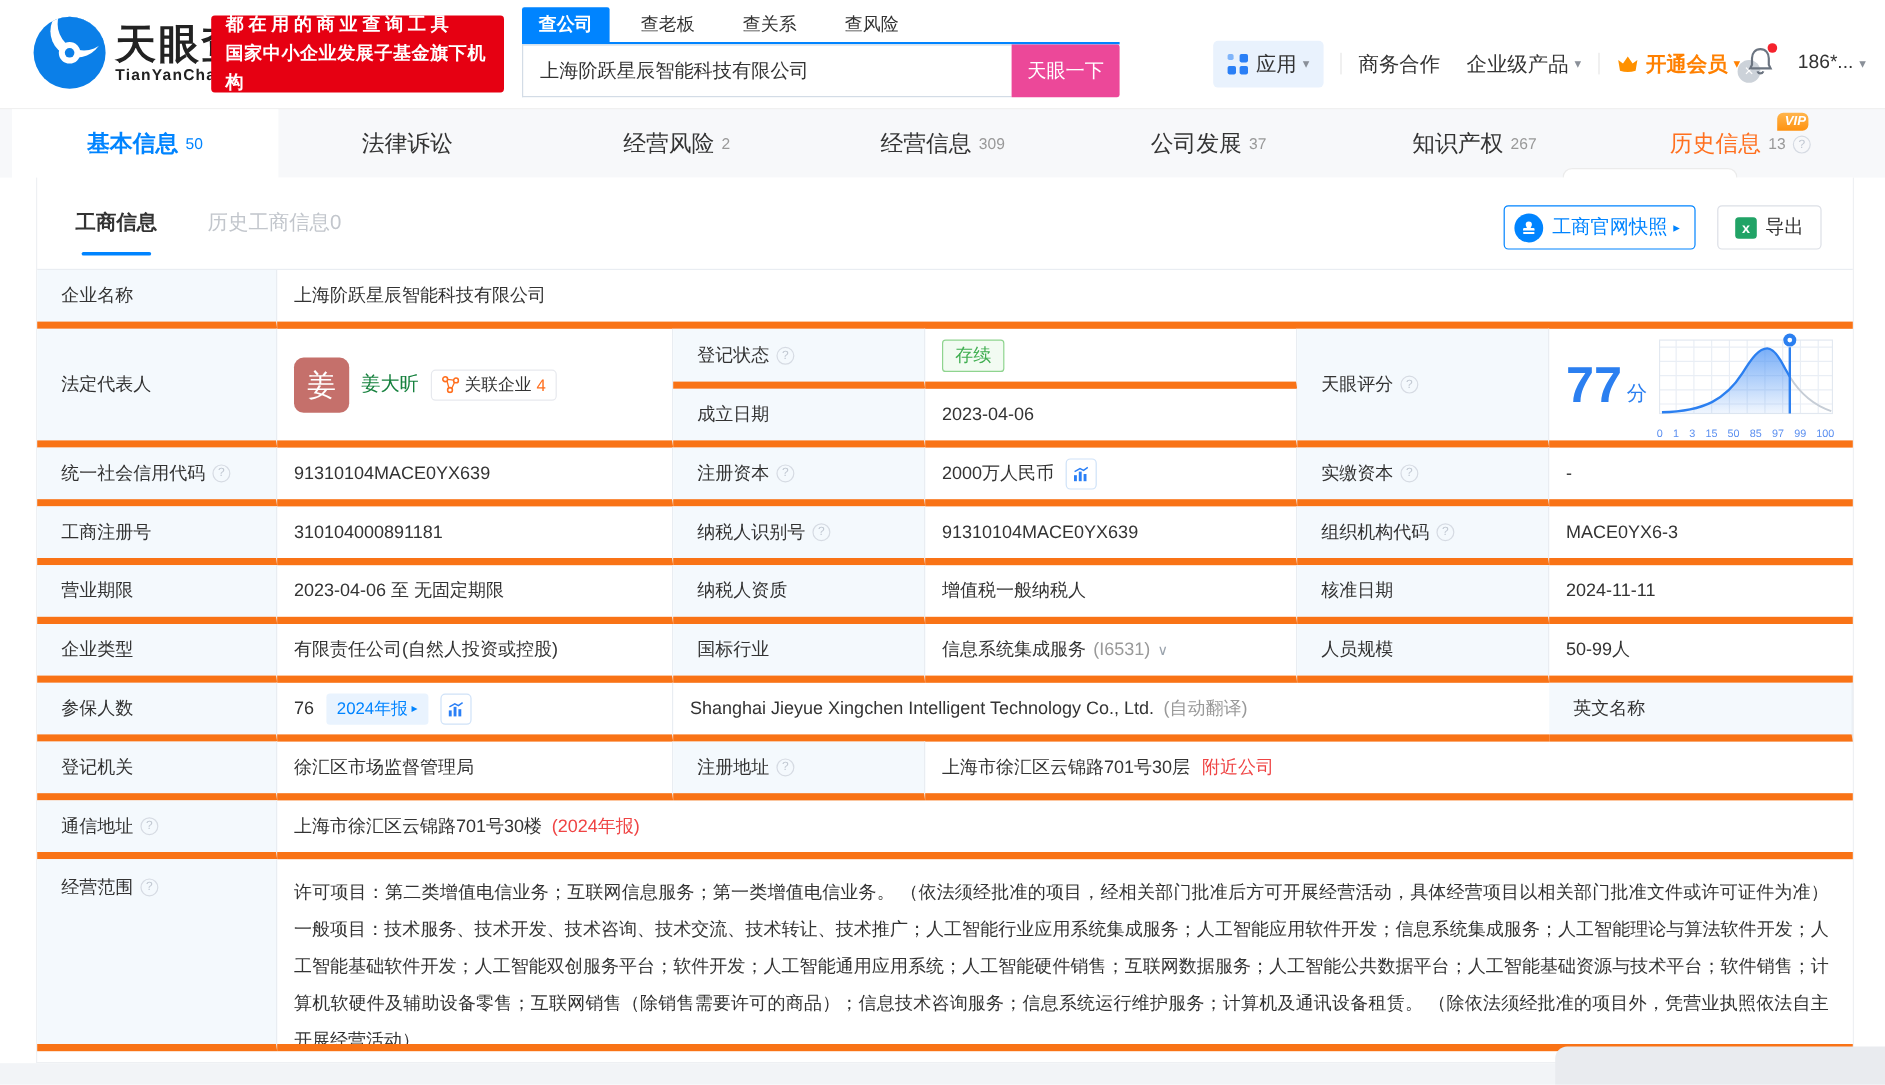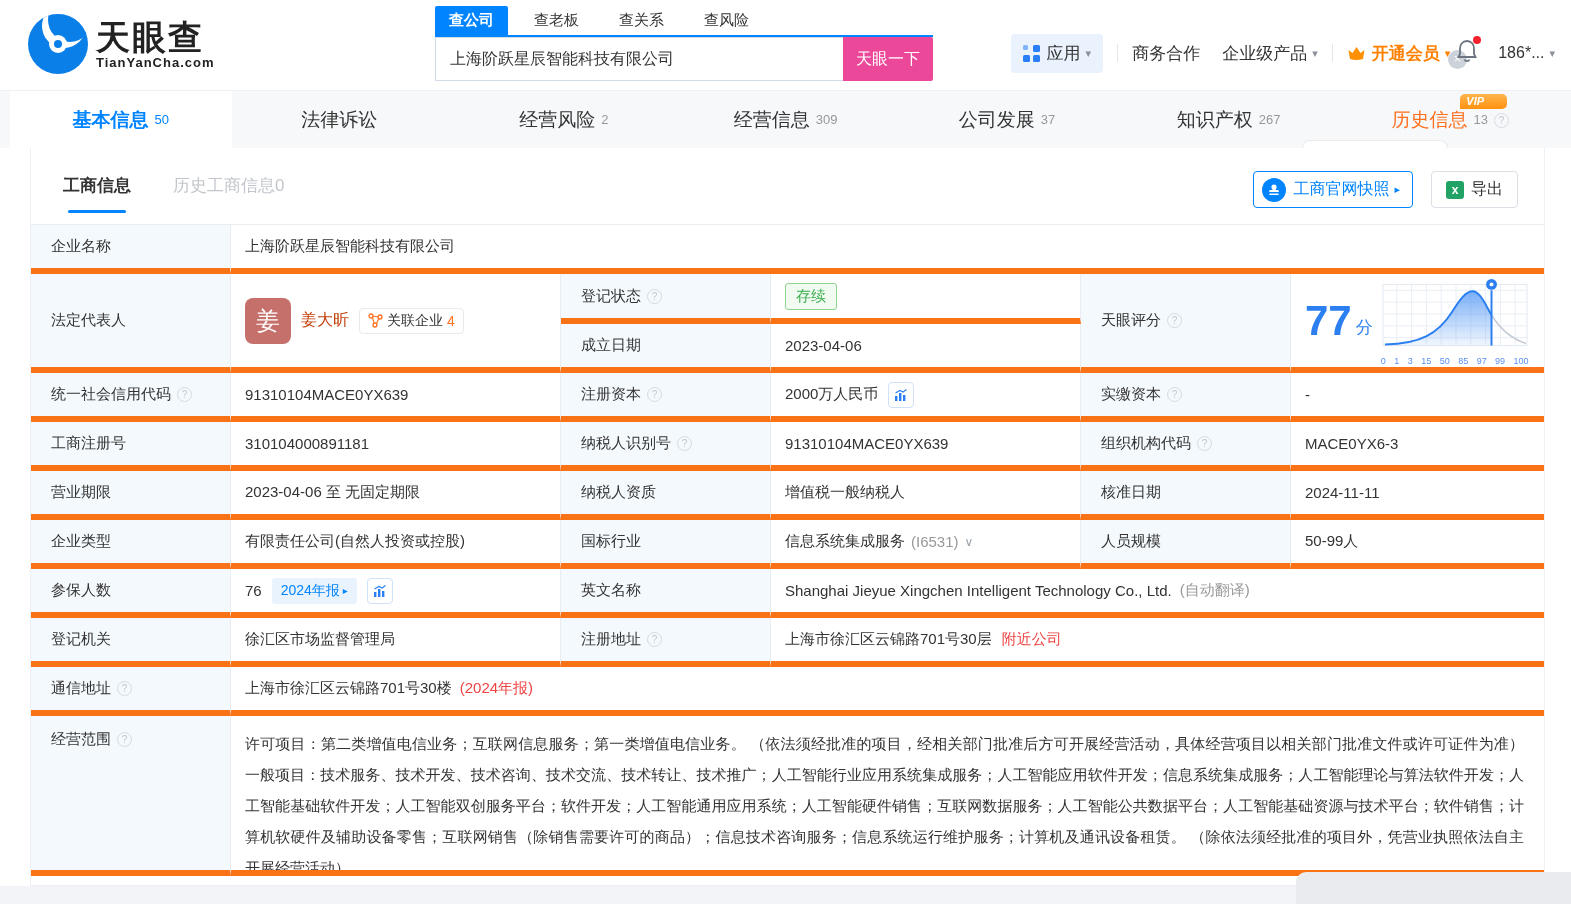--- a/index.html
+++ b/index.html
@@ -51,21 +51,21 @@
   .user-item { color:#333; font-size:16px; }
 
   
   .tabbar { position:absolute; top:90px; left:0; width:1571px; height:58px; background:#f7f8fa; border-top:1px solid #f0f0f0; }
   .tabbar-inner { display:flex; height:58px; margin:0 10px; }
   .tab { flex:1; display:flex; align-items:center; justify-content:center; font-size:19px; color:#333; cursor:pointer; position:relative; }
   .tab .cnt { font-size:13px; color:#999; margin-left:6px; margin-top:-2px; }
   .tab.active { background:#fff; color:#0084ff; font-weight:bold; }
   .tab.active .cnt { color:#0084ff; font-weight:normal; }
   .tab.orange { color:#ff6f1e; }
-  .vip-badge { position:absolute; top:3px; right:54px; background:linear-gradient(180deg,#ffb54d,#ff9210); color:#fff; font-size:11px; font-weight:bold; font-style:italic; padding:1px 23px 2px 6px; border-radius:5px 5px 5px 0; }
+  .vip-badge { position:absolute; top:3px; right:54px; background:linear-gradient(180deg,#ffb54d,#ff9210); color:#fff; font-size:11px; font-weight:bold; font-style:italic; padding:1px 2px 2px 6px; border-radius:5px 5px 5px 0; }
   .tab .help-icon { margin-left:6px; }
   .dropdown-sliver { position:absolute; top:140px; left:1302px; width:146px; height:9px; background:#fff; border:1px solid #ebebeb; border-bottom:none; border-radius:8px 8px 0 0; }
 
   
   .card { position:absolute; top:148px; left:30px; width:1515px; height:738px; background:#fff; border:1px solid #eef0f3; border-top:none; }
   .card-head { position:relative; height:76px; }
   .subtabs { position:absolute; left:32px; top:26px; display:flex; }
   .subtab { font-size:17px; font-weight:bold; color:#333; margin-right:42px; padding-bottom:16px; position:relative; cursor:pointer; }
   .subtab.active::after { content:""; position:absolute; left:50%; transform:translateX(-50%); bottom:0; width:58px; height:3px; background:#0084ff; border-radius:2px; }
   .subtab.dim { color:#c2c6cc; font-weight:normal; }
@@ -81,21 +81,21 @@
   .cell:last-child { border-right:none; }
   .lab { background:#f4f9fd; padding-left:20px; color:#333; }
   .cell.span5 { grid-column:span 5; border-right:none; }
   .cell.span3 { grid-column:span 3; border-right:none; }
   .cell.rs2 { grid-row:span 2; }
   .cell.noR { border-right:none; }
   .help-icon { display:inline-block; width:15px; height:15px; border:1px solid #d6dbe3; border-radius:50%; color:#c0c7d1; font-size:10px; line-height:14px; text-align:center; margin-left:6px; flex:none; }
   .link { color:#ef4444; cursor:pointer; }
   .gray { color:#999; }
   .avatar { width:46px; height:46px; background:#c5706b; border-radius:8px; color:#fff; font-size:24px; display:flex; align-items:center; justify-content:center; margin-right:10px; flex:none; }
-  .rep-name { color:#c2410c; font-size:16px; margin-right:10px; cursor:pointer; }
+  .rep-name { color:#15803d; font-size:16px; margin-right:10px; cursor:pointer; }
   .rel-badge { display:flex; align-items:center; border:1px solid #e7e9ee; border-radius:4px; padding:3px 8px; font-size:14px; cursor:pointer; background:#fff; }
   .rel-badge .num { color:#ff6f1e; margin-left:4px; }
   .status-badge { display:inline-block; border:1px solid #8fd48f; background:#f2fbf2; color:#3fae50; font-size:15px; padding:3px 10px; border-radius:3px; }
   .mini-btn { display:inline-flex; align-items:center; justify-content:center; width:26px; height:26px; border:1px solid #cfe2f8; border-radius:4px; margin-left:10px; cursor:pointer; background:#fff; flex:none; }
   .report-tag { display:inline-flex; align-items:center; background:#e9f3fe; color:#0084ff; font-size:14px; padding:4px 9px; border-radius:3px; margin-left:10px; cursor:pointer; }
   .report-tag .arr { font-size:10px; margin-left:3px; }
   .chev { color:#9aa3ad; font-size:12px; margin-left:6px; cursor:pointer; }
   .score-cell { padding:0 6px 0 14px; }
   .score-num { color:#2b7ff0; font-size:42px; font-weight:bold; line-height:1; }
   .score-unit { color:#2b7ff0; font-size:17px; margin:14px 6px 0 4px; }
@@ -118,20 +118,24 @@
       <div class="logo-mark">
           <i class="swirl1"></i>
           <i class="swirl2"></i>
           <i class="swirl3"></i>
           <i class="swirl4"></i>
         </div>
       <div class="logo-text">
         <div class="brand">天眼查</div>
         <div class="domain">TianYanCha.com</div>
       </div>
+    </div>
+    <div class="banner">
+      <div class="l1">都在用的商业查询工具</div>
+      <div class="l2">国家中小企业发展子基金旗下机构</div>
     </div>
 
     <div class="search-wrap">
       <div class="search-tabs">
         <div class="stab active">查公司</div>
         <div class="stab">查老板</div>
         <div class="stab">查关系</div>
         <div class="stab">查风险</div>
       </div>
       <div class="search-bar">
@@ -426,27 +430,27 @@
           </span>
         <span class="mini-btn">
           <svg width="14" height="14" viewBox="0 0 14 14">
               <rect x="1" y="8" width="2.4" height="5" fill="#2a7ff6"></rect>
               <rect x="5" y="5" width="2.4" height="8" fill="#2a7ff6"></rect>
               <rect x="9" y="7" width="2.4" height="6" fill="#2a7ff6"></rect>
               <path d="M1.5 5 L6 2.5 L9 4 L12.5 1.5" fill="none" stroke="#2a7ff6" stroke-width="1.2"></path>
             </svg>
         </span>
       </div>
-      <div class="cell lab">
-          <span>英文名称</span>
-        </div>
       <div class="cell span3">
         <span>Shanghai Jieyue Xingchen Intelligent Technology Co., Ltd.</span>
         <span class="gray" style="margin-left:8px">(自动翻译)</span>
       </div>
+      <div class="cell lab">
+          <span>英文名称</span>
+        </div>
 
       <div class="cell lab">
           <span>登记机关</span>
         </div>
       <div class="cell">
           <span>徐汇区市场监督管理局</span>
         </div>
       <div class="cell lab">
           <span>注册地址</span>
           <span class="help-icon">?</span>

